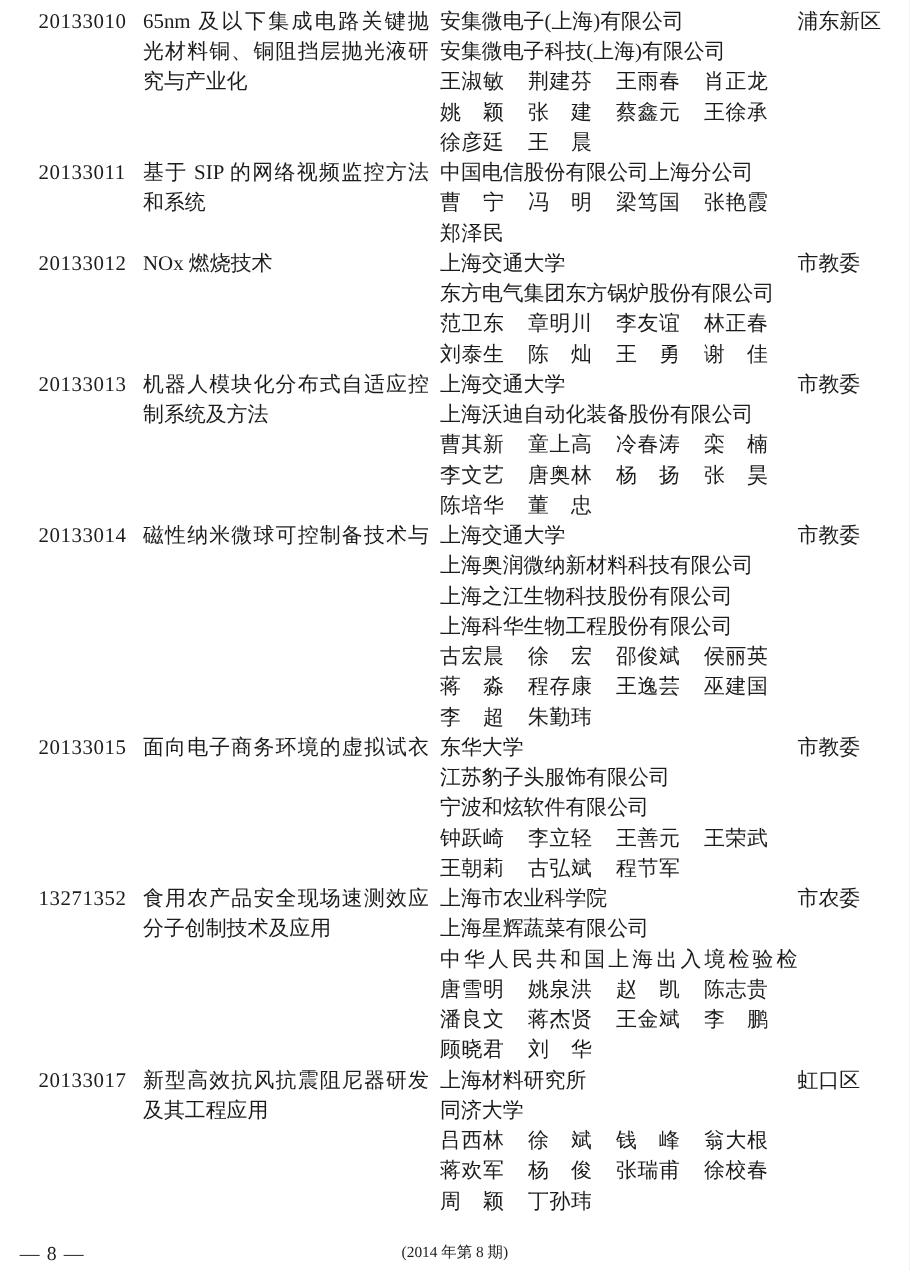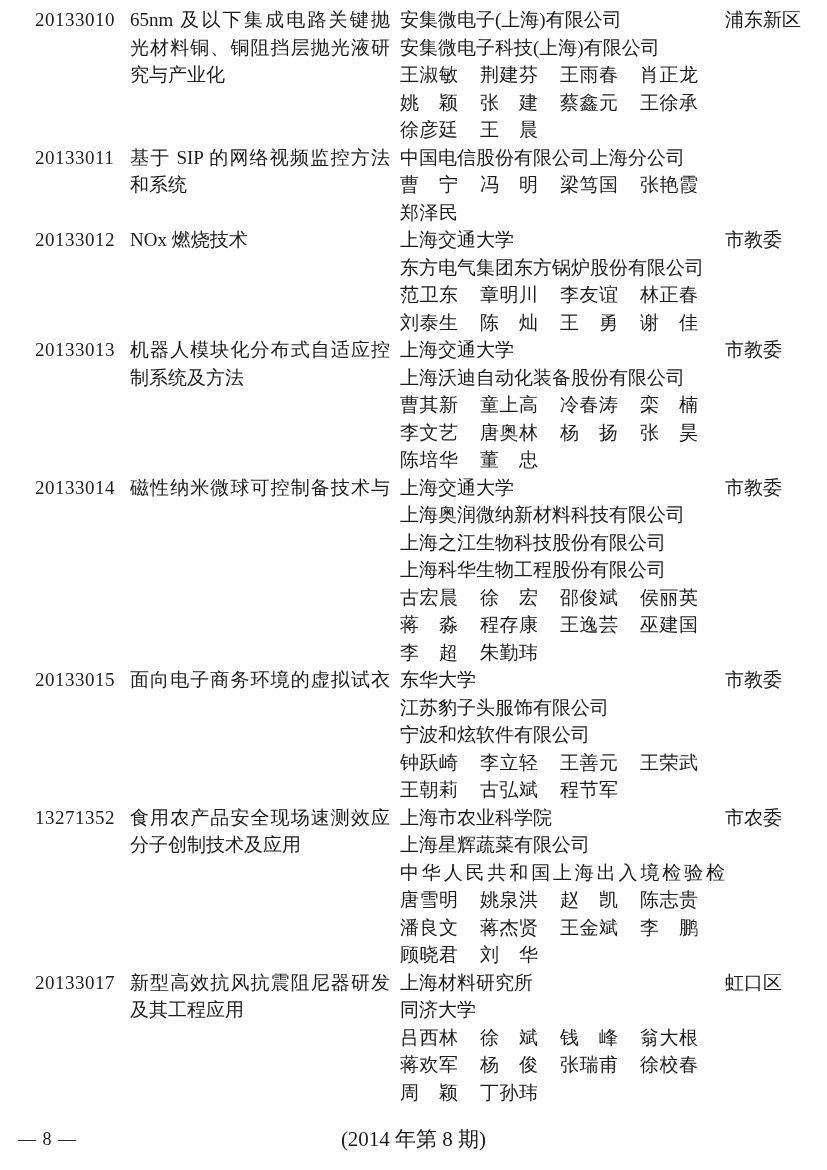--- a/index.html
+++ b/index.html
@@ -23,21 +23,21 @@
   .names-line{display:flex;}
   .nm{display:inline-flex;justify-content:space-between;width:58px;margin-right:22px;}
   .nm:last-child{margin-right:0;}
   .district-cell{padding-right:0;}
   .footer-left{
     position:absolute;left:18px;top:1126px;
     font-size:18px;line-height:27px;letter-spacing:1px;
   }
   .footer-center{
     position:absolute;left:0;top:1126px;width:100%;
-    text-align:center;font-size:21px;line-height:27px;
+    text-align:center;font-size:14px;line-height:27px;
   }
 </style>
 </head>
 <body>
 
 <div class="page">
   <div class="table" id="award-table">
       <div class="row">
         <div class="cell id-cell">20133010</div>
         <div class="cell title-cell">

